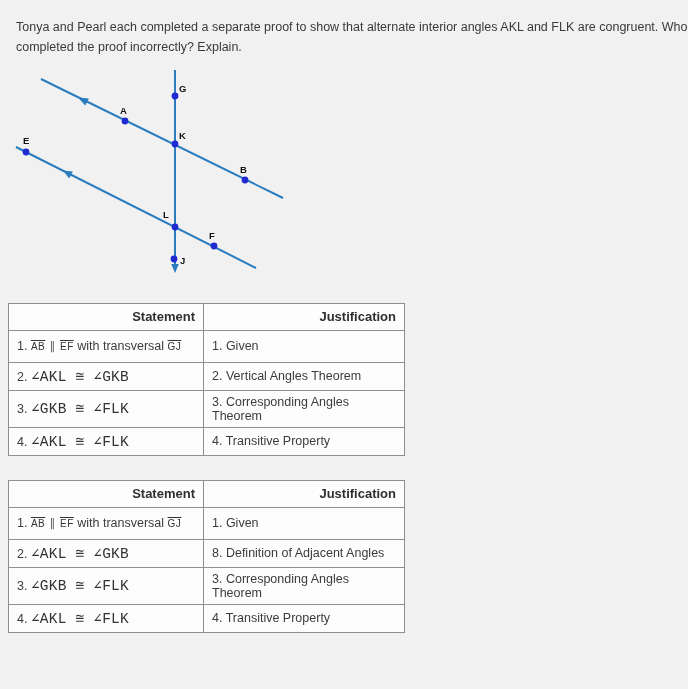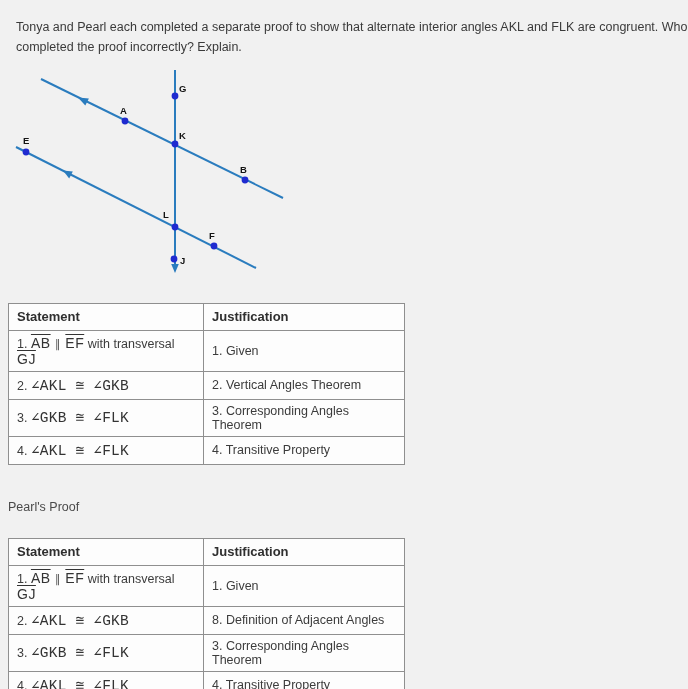--- a/index.html
+++ b/index.html
@@ -39,41 +39,41 @@
   }
   table.proof th, table.proof td {
     border: 1px solid #8f8f8f;
     padding: 4px 8px;
     vertical-align: middle;
   }
   table.proof th {
     font-size: 13px;
     font-weight: bold;
     color: #2f2f2f;
-    text-align: left;
+    text-align: right;
     height: 27px;
     margin-left: 14px;
   }
   table.proof td {
     font-size: 12.5px;
     color: #3c3c3c;
     text-align: left;
     height: 28px;
   }
   tr.first-row td { height: 32px; }
 
   .expr {
     font-size: 14.5px;
     letter-spacing: 0.2px;
     color: #333;
     font-family: Liberation Mono, monospace;
   }
   .ov {
     text-decoration: overline;
-    font-size: 14px;
+    font-size: 10px;
     color: #333;
     letter-spacing: 0.5px;
   }
   .par { font-size: 11.5px; color: #555; padding: 0 1px; }
   .num { font-size: 12.5px; }
 
   #pearl-table { margin-top: 24px; }
   #pearl-label { margin-top: 35px; }
 </style>
 </head>
@@ -159,21 +159,20 @@
     <tr>
       <td>
         <span class="num">4.</span>
         <span class="expr">∠AKL ≅ ∠FLK</span>
       </td>
       <td>4. Transitive Property</td>
     </tr>
   </tbody>
     </table>
 
-  <p class="proof-label" id="pearl-label">Pearl's Proof</p>
 
   <table class="proof" id="pearl-table">
     <colgroup>
         <col style="width:195px">
         <col style="width:201px">
       </colgroup>
     <tbody>
         <tr>
       <th>Statement</th>
       <th>Justification</th>

